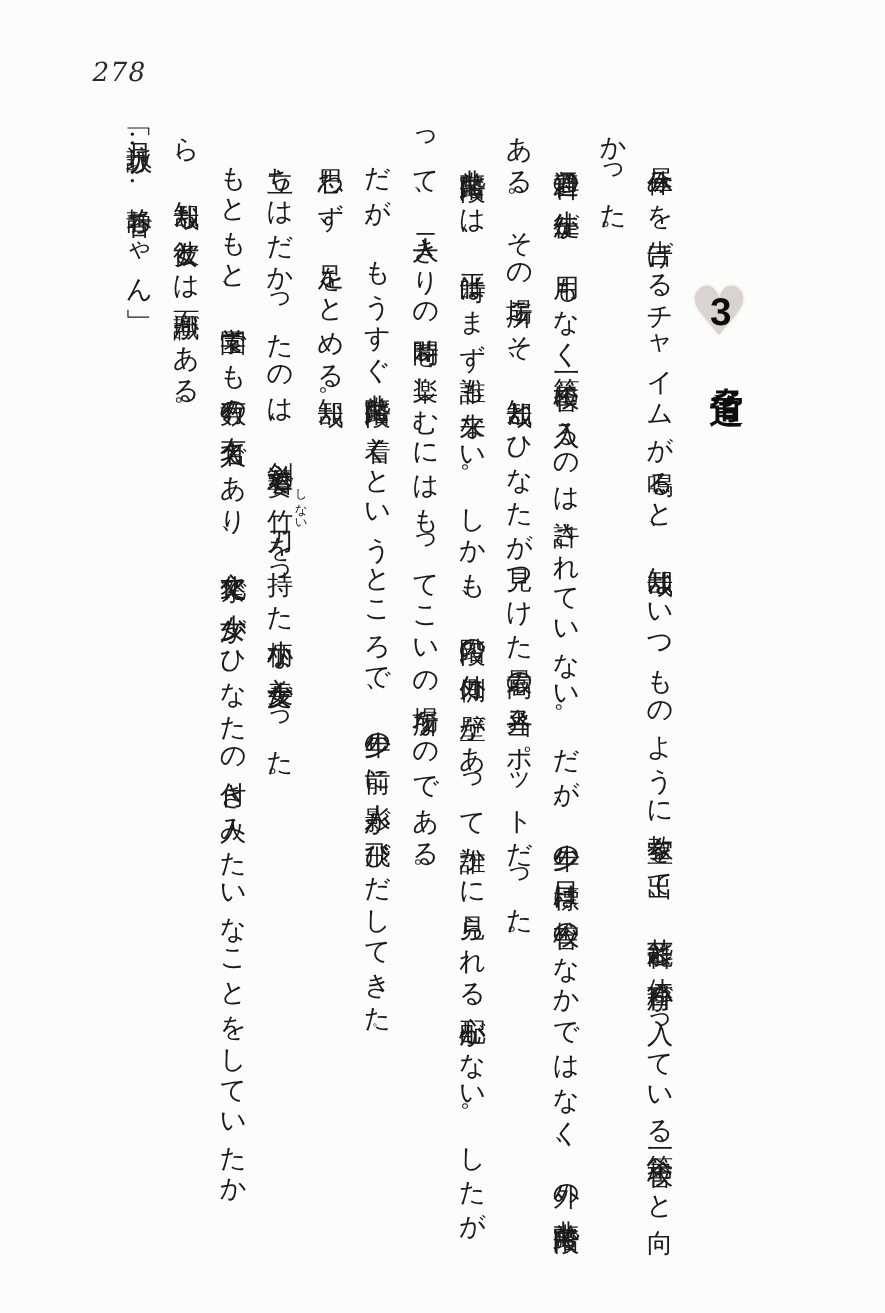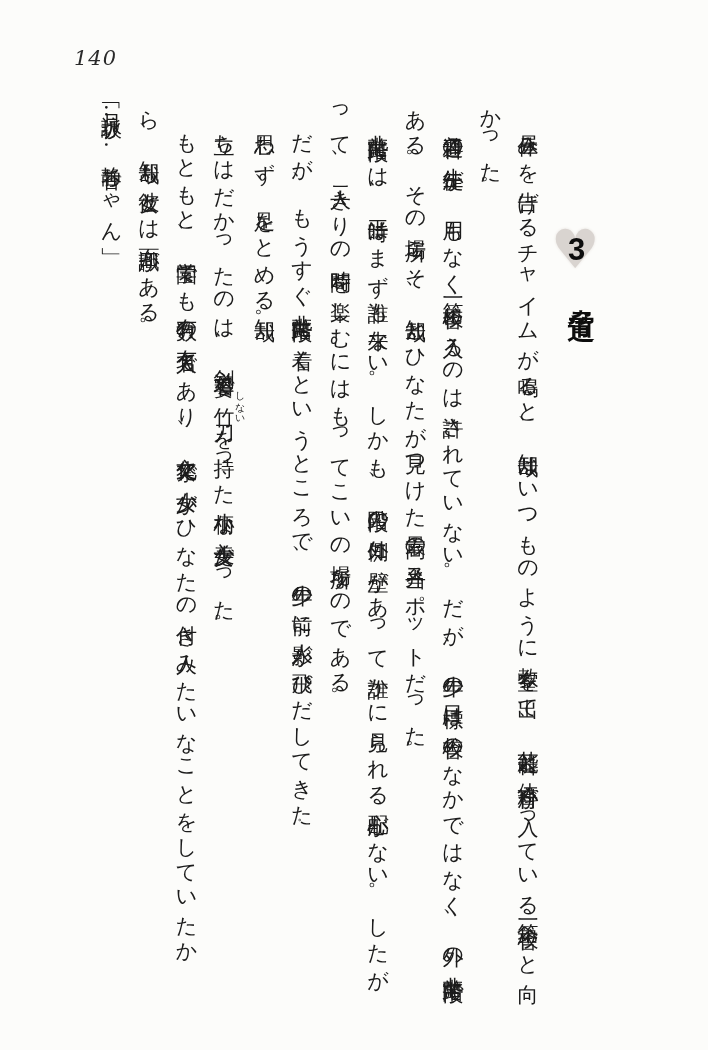--- a/index.html
+++ b/index.html
@@ -63,21 +63,21 @@
     font-size:10px; letter-spacing:0.5px;
     font-weight:normal;
   }
   .squeeze-punct { font-size:11px; letter-spacing:0; }
 </style>
 </head>
 <body>
 
 <div class="book-page">
 
-  <div class="page-number">140</div>
+  <div class="page-number">278</div>
 
   <div class="content">
 
     <div class="chapter-heading">
       <div class="chapter-ornament">
         <span class="heart-icon">♥</span>
         <span class="chapter-number">3</span>
       </div>
       <span class="chapter-title">脅迫</span>
     </div>

